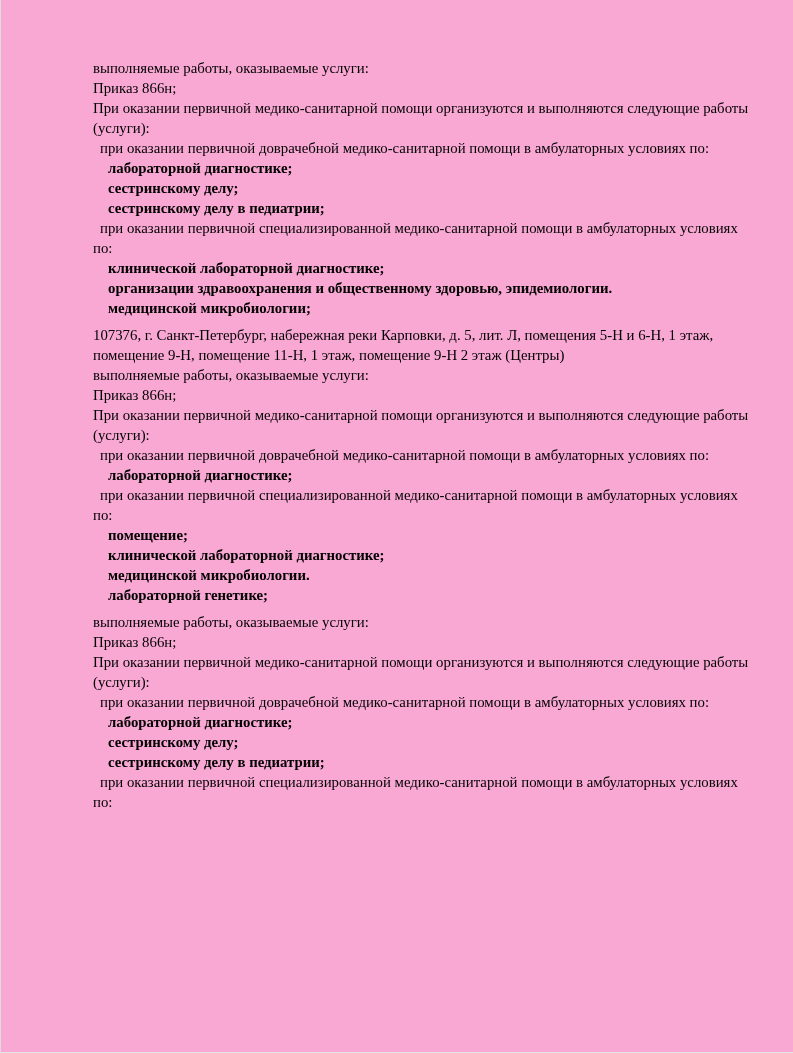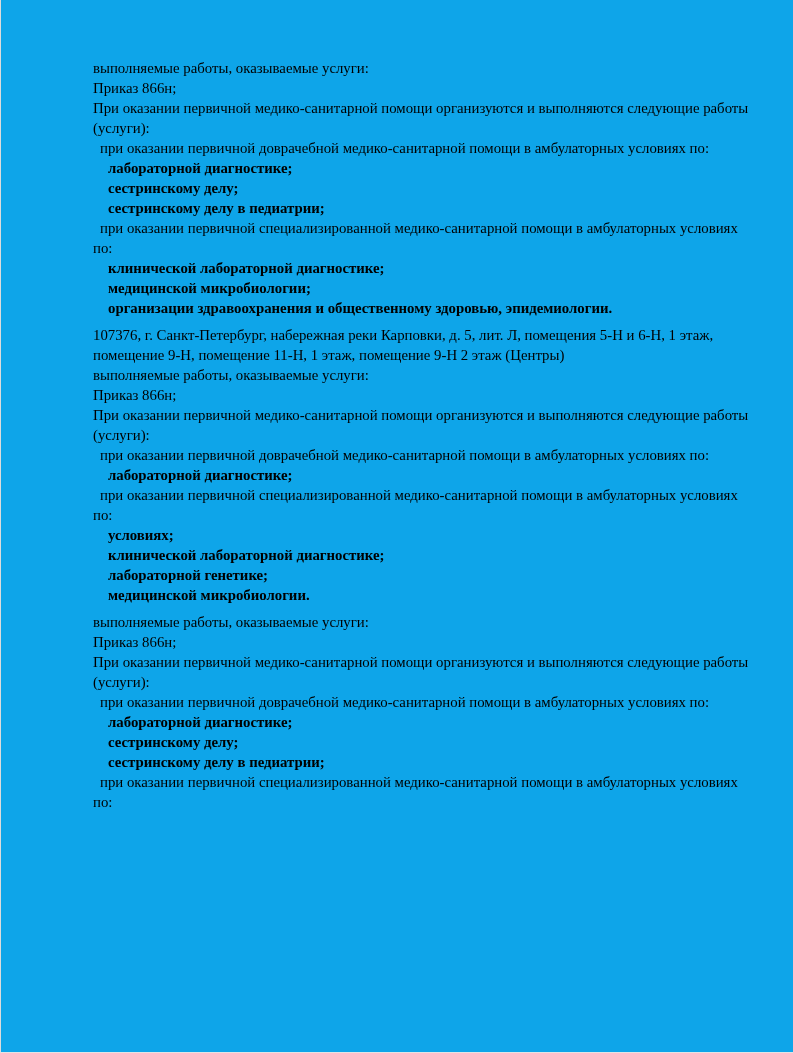--- a/index.html
+++ b/index.html
@@ -4,21 +4,21 @@
 <style>
   html, body {
     margin: 0;
     padding: 0;
     background: #ffffff;
   }
   .page {
     position: relative;
     width: 793px;
     height: 1053px;
-    background: #0ea5e9;
+    background: #f9a8d4;
     border-left: 1px solid #dcdcdc;
     border-bottom: 1px solid #e4e4e4;
     box-sizing: border-box;
     overflow: hidden;
   }
   .content {
     position: absolute;
     left: 92px;
     top: 58px;
     width: 657px;
@@ -47,35 +47,35 @@
       <div class="block">
         <p class="para indent-0">выполняемые работы, оказываемые услуги:</p>
         <p class="para indent-0">Приказ 866н;</p>
         <p class="para indent-0">При оказании первичной медико-санитарной помощи организуются и выполняются следующие работы (услуги):</p>
         <p class="para indent-1">при оказании первичной доврачебной медико-санитарной помощи в амбулаторных условиях по:</p>
         <p class="para indent-2">лабораторной диагностике;</p>
         <p class="para indent-2">сестринскому делу;</p>
         <p class="para indent-2">сестринскому делу в педиатрии;</p>
         <p class="para indent-1">при оказании первичной специализированной медико-санитарной помощи в амбулаторных условиях по:</p>
         <p class="para indent-2">клинической лабораторной диагностике;</p>
+        <p class="para indent-2">организации здравоохранения и общественному здоровью, эпидемиологии.</p>
         <p class="para indent-2">медицинской микробиологии;</p>
-        <p class="para indent-2">организации здравоохранения и общественному здоровью, эпидемиологии.</p>
       </div>
       <div class="block">
         <p class="para indent-0">107376, г. Санкт-Петербург, набережная реки Карповки, д. 5, лит. Л, помещения 5-Н и 6-Н, 1 этаж, помещение 9-Н, помещение 11-Н, 1 этаж, помещение 9-Н 2 этаж (Центры)</p>
         <p class="para indent-0">выполняемые работы, оказываемые услуги:</p>
         <p class="para indent-0">Приказ 866н;</p>
         <p class="para indent-0">При оказании первичной медико-санитарной помощи организуются и выполняются следующие работы (услуги):</p>
         <p class="para indent-1">при оказании первичной доврачебной медико-санитарной помощи в амбулаторных условиях по:</p>
         <p class="para indent-2">лабораторной диагностике;</p>
         <p class="para indent-1">при оказании первичной специализированной медико-санитарной помощи в амбулаторных условиях по:</p>
-        <p class="para indent-2">условиях;</p>
+        <p class="para indent-2">помещение;</p>
         <p class="para indent-2">клинической лабораторной диагностике;</p>
+        <p class="para indent-2">медицинской микробиологии.</p>
         <p class="para indent-2">лабораторной генетике;</p>
-        <p class="para indent-2">медицинской микробиологии.</p>
       </div>
       <div class="block">
         <p class="para indent-0">выполняемые работы, оказываемые услуги:</p>
         <p class="para indent-0">Приказ 866н;</p>
         <p class="para indent-0">При оказании первичной медико-санитарной помощи организуются и выполняются следующие работы (услуги):</p>
         <p class="para indent-1">при оказании первичной доврачебной медико-санитарной помощи в амбулаторных условиях по:</p>
         <p class="para indent-2">лабораторной диагностике;</p>
         <p class="para indent-2">сестринскому делу;</p>
         <p class="para indent-2">сестринскому делу в педиатрии;</p>
         <p class="para indent-1">при оказании первичной специализированной медико-санитарной помощи в амбулаторных условиях по:</p>

